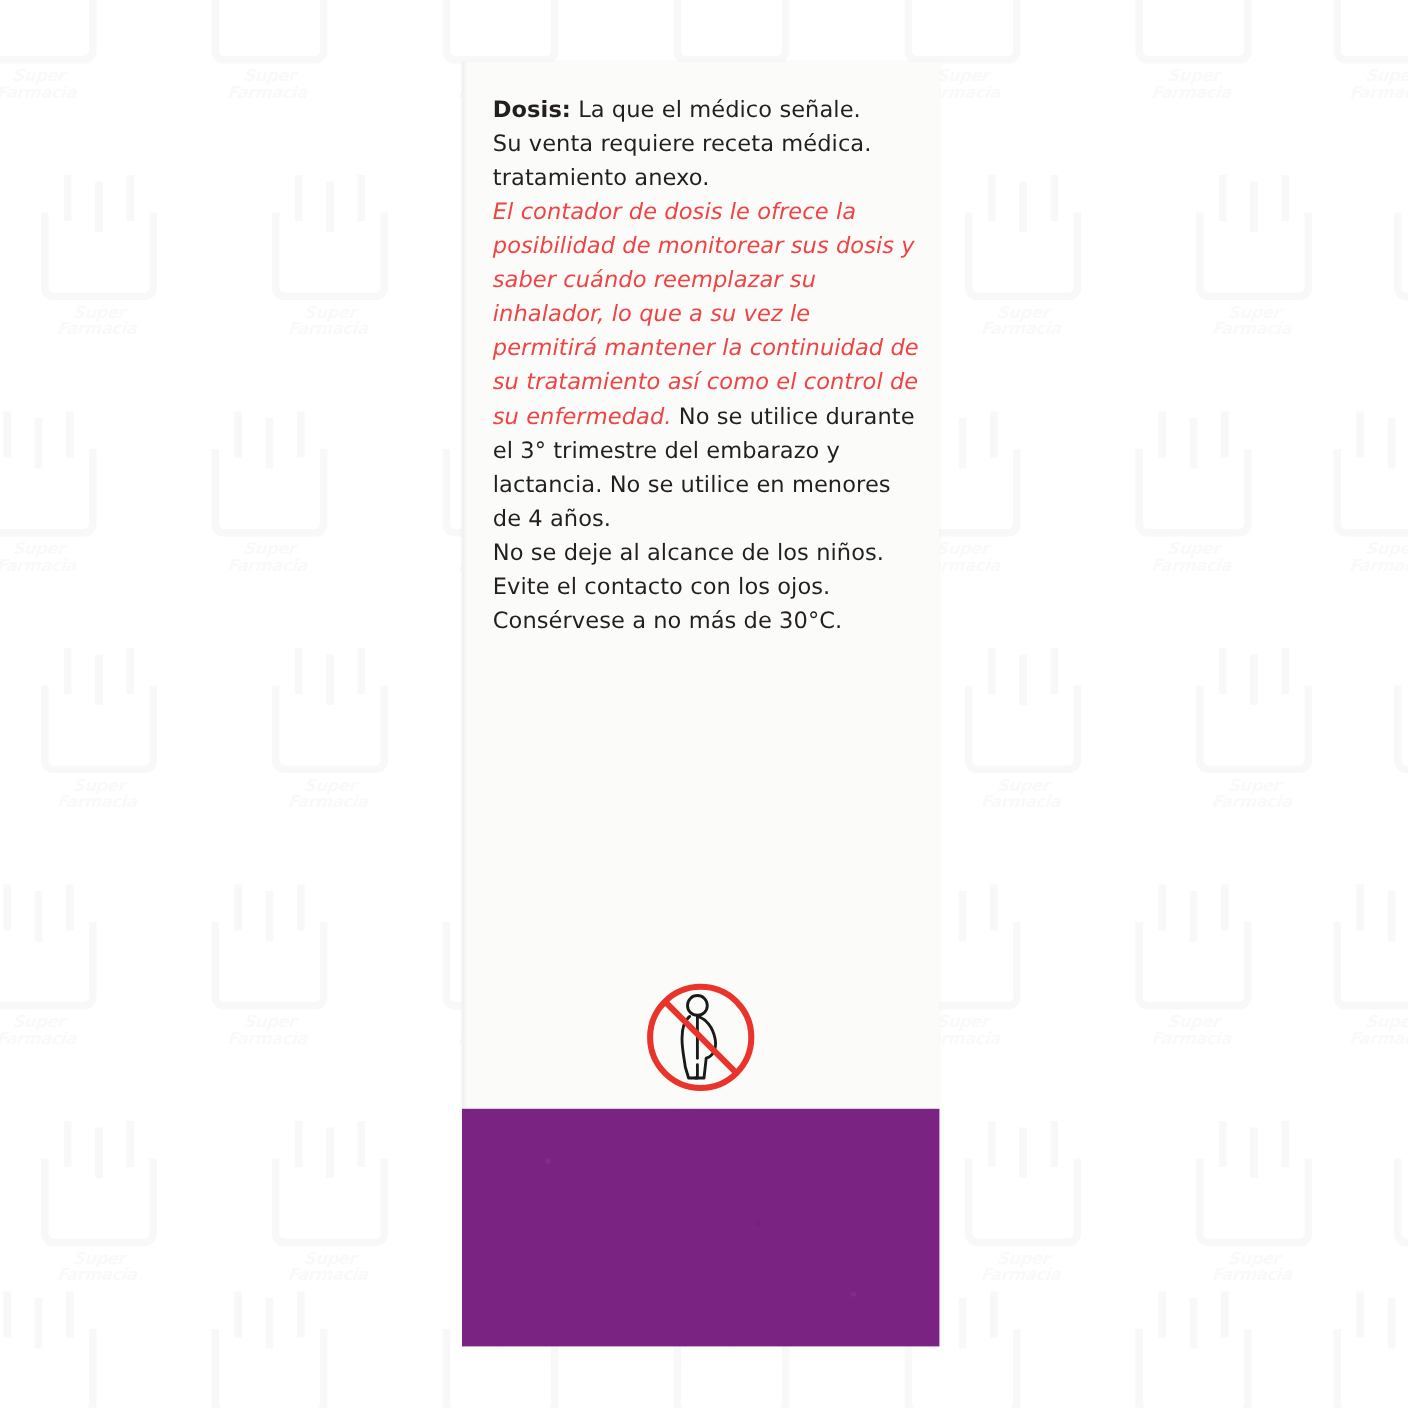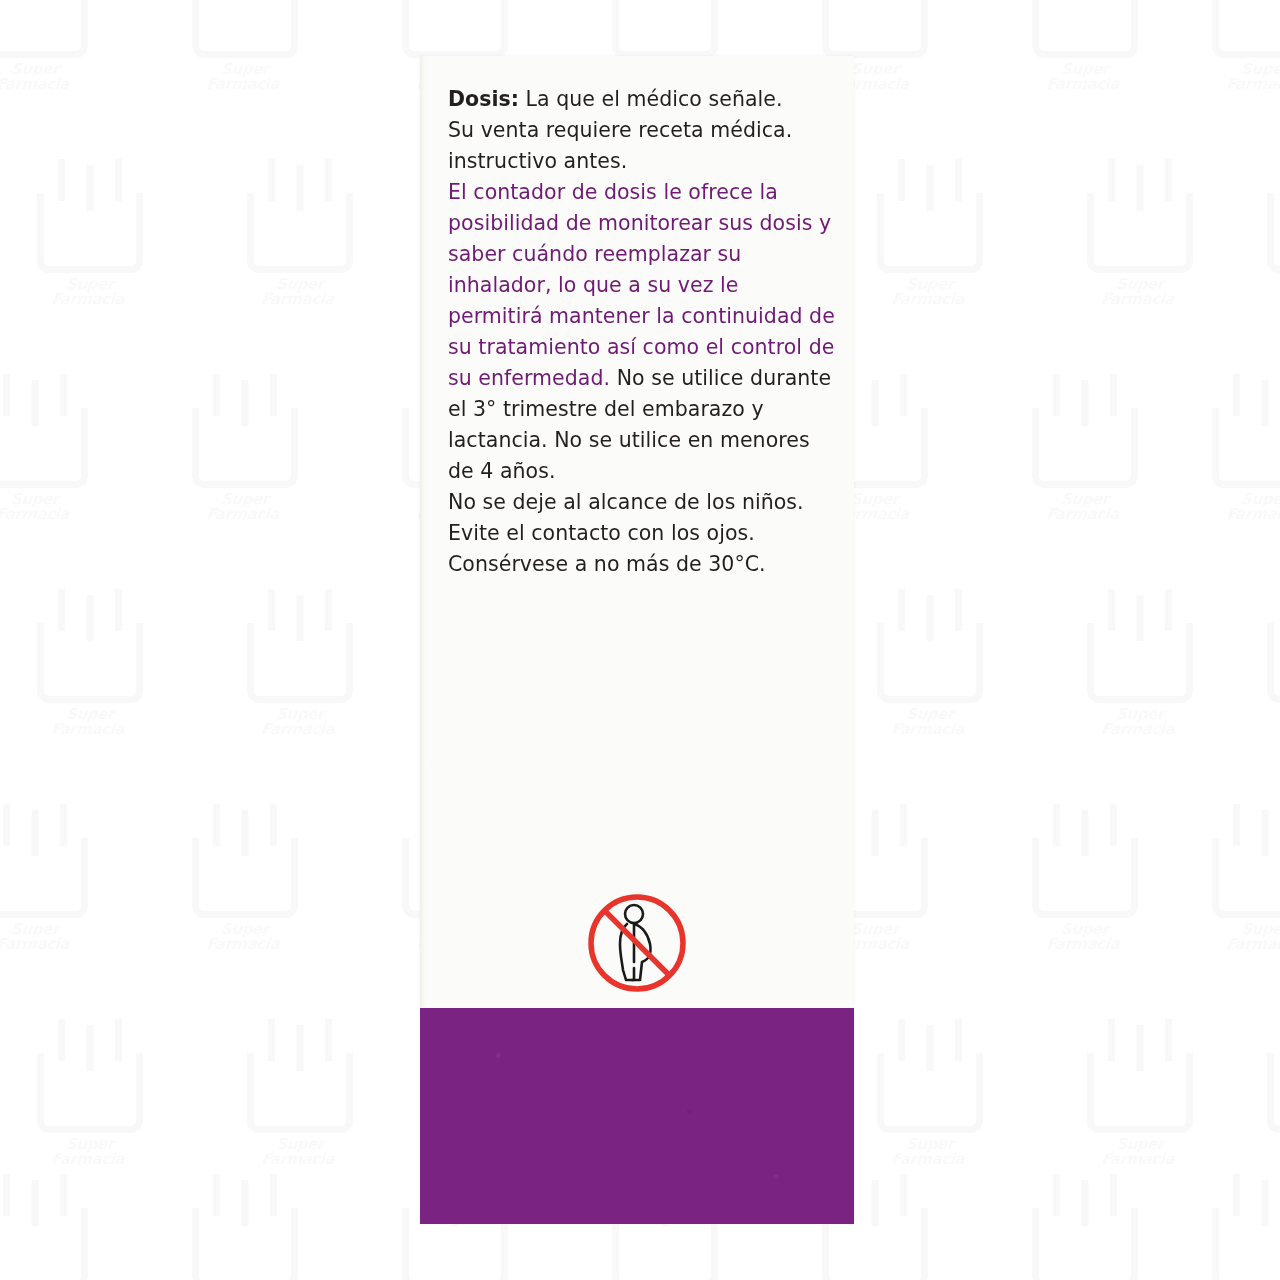--- a/index.html
+++ b/index.html
@@ -105,21 +105,21 @@
     width: 388px;
     font-size: 20.5px;
     line-height: 31px;
     color: #231f20;
     letter-spacing: 0.05px;
   }
   #label-text-block p {
     margin: 0;
   }
   .bold { font-weight: bold; }
-  .purple-text { color: #701a75; }
+  .purple-text { color: #ef4444; font-style: italic; }
 
   #pregnancy-icon-wrap {
     position: absolute;
     left: 0;
     right: 0;
     top: 832px;
     display: flex;
     justify-content: center;
   }
 
@@ -505,21 +505,21 @@
         </div>
       </div>
     </div>
   </div>
 
 <div id="package-panel">
 
   <div id="label-text-block">
     <p><span class="bold">Dosis:</span><span> La que el médico señale.</span></p>
     <p><span>Su venta requiere receta médica.</span></p>
-    <p><span>instructivo antes.</span></p>
+    <p><span>tratamiento anexo.</span></p>
     <p><span class="purple-text">El contador de dosis le ofrece la posibilidad de monitorear sus dosis y saber cuándo reemplazar su inhalador, lo que a su vez le permitirá mantener la continuidad de su tratamiento así como el control de su enfermedad.</span><span> No se utilice durante el 3° trimestre del embarazo y lactancia. No se utilice en menores de 4 años.</span></p>
     <p><span>No se deje al alcance de los niños.</span></p>
     <p><span>Evite el contacto con los ojos.</span></p>
     <p><span>Consérvese a no más de 30°C.</span></p>
   </div>
 
   <div id="pregnancy-icon-wrap">
     <svg width="110" height="110" viewBox="0 0 110 110">
       <g fill="none" stroke="#1a1a1a" stroke-width="2.6" stroke-linejoin="round" stroke-linecap="round">
 

